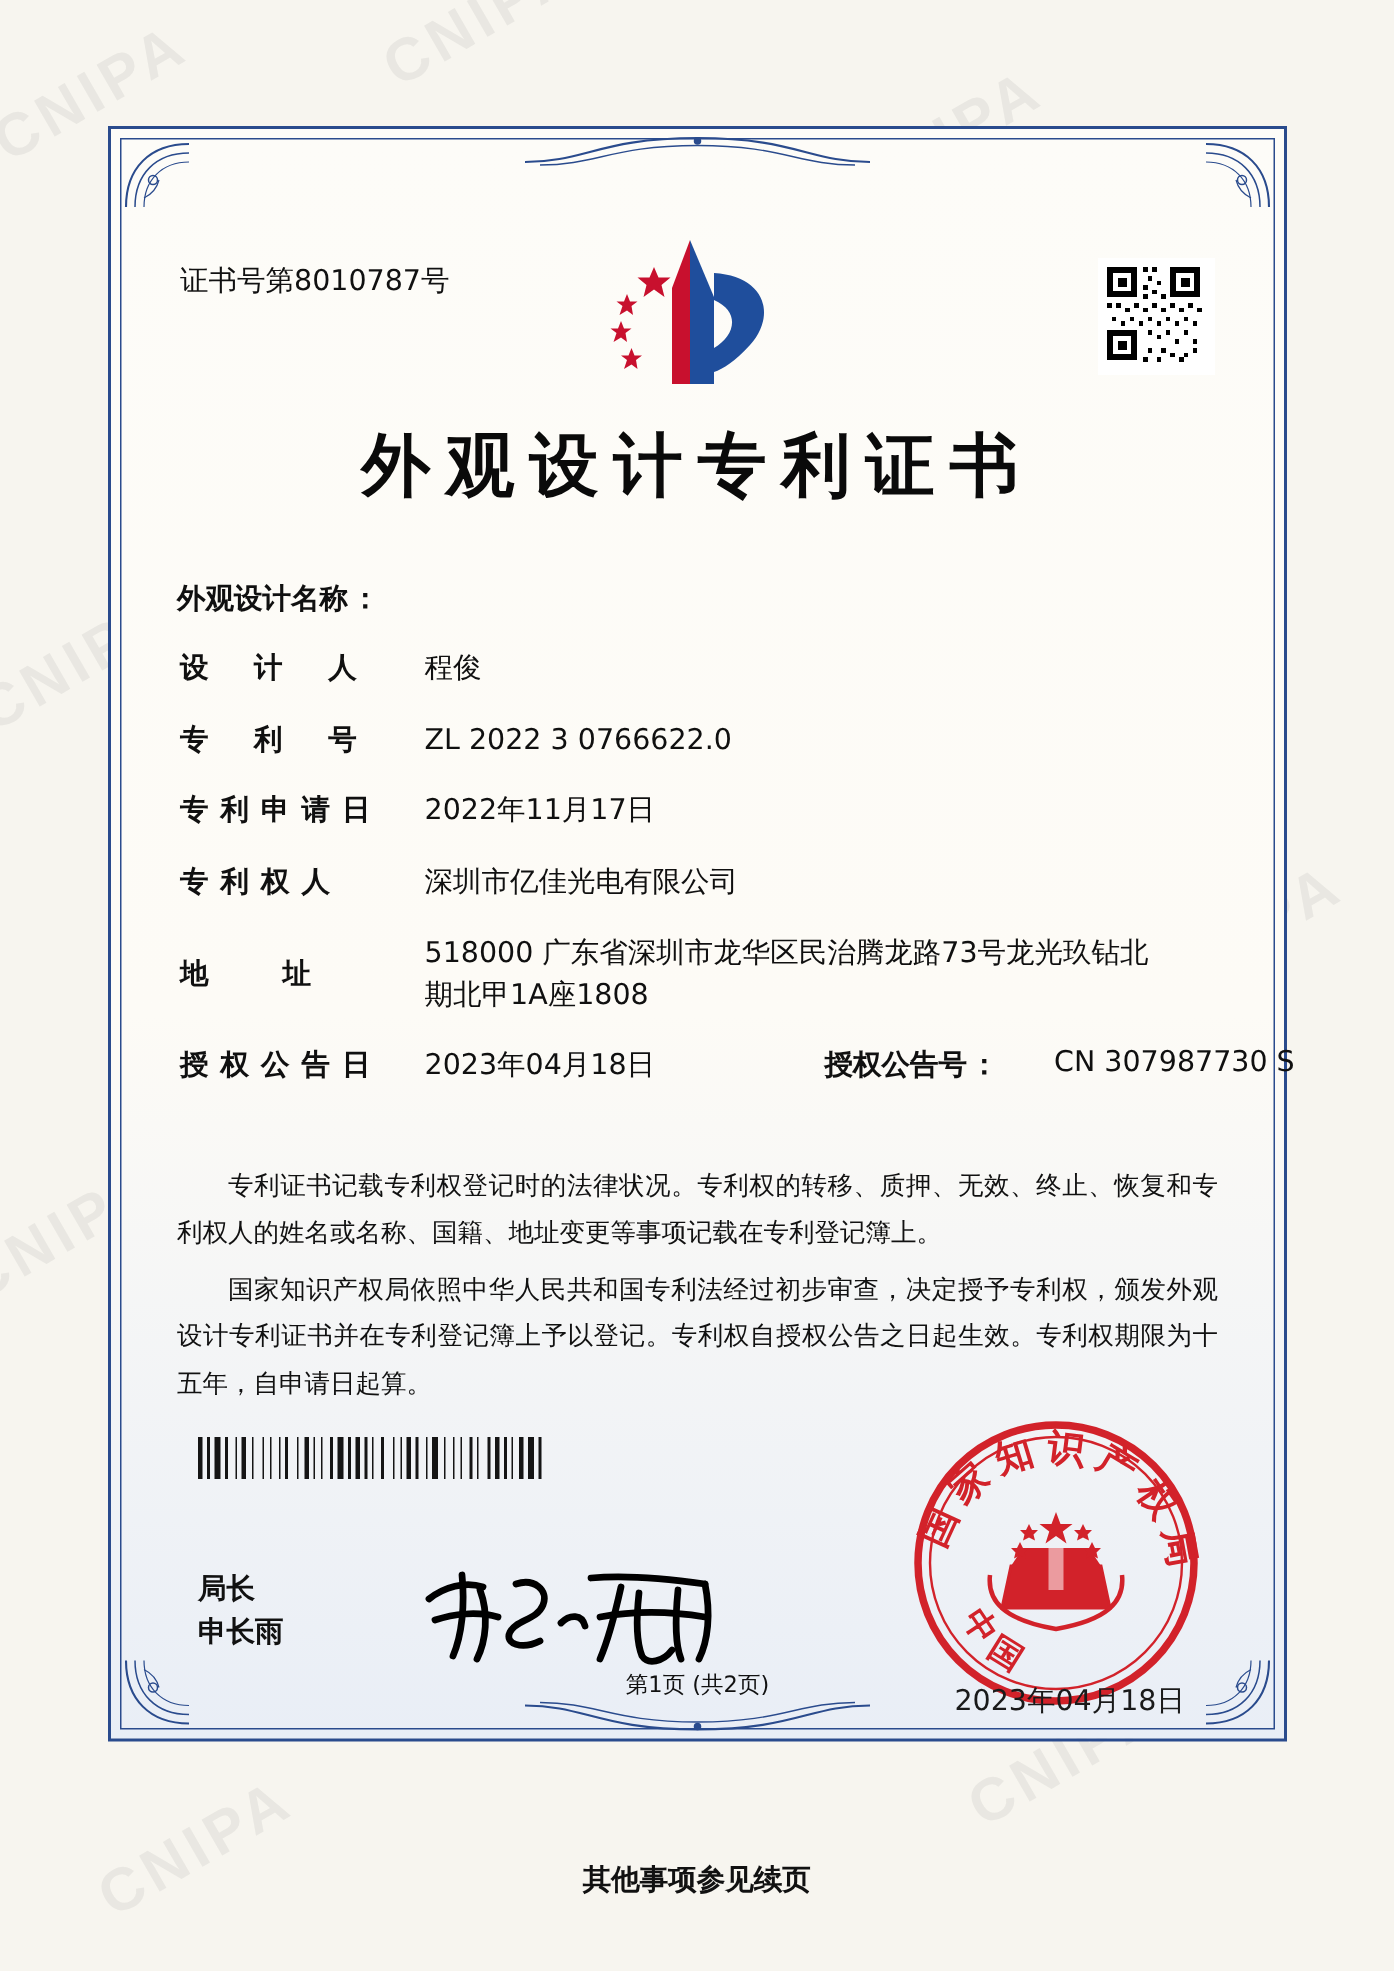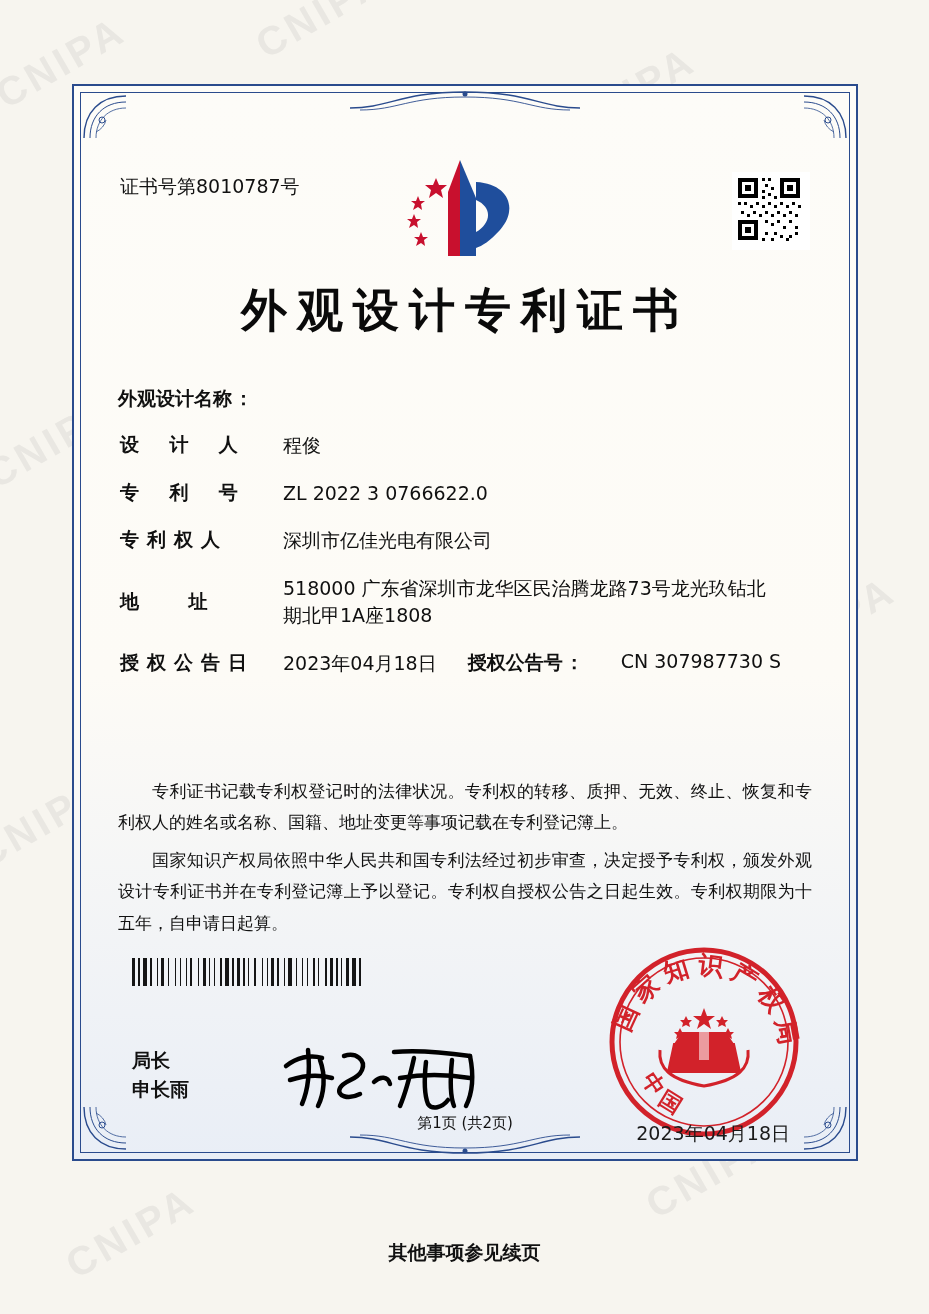--- a/index.html
+++ b/index.html
@@ -79,21 +79,21 @@
   .lbl .cjk{display:inline-block;}
   .colon{margin-left:2px;}
   .val{
     flex:1;
     font-family:"DejaVu Sans","Liberation Sans",sans-serif;
     line-height:1.45;
   }
   .val .ln2{display:block;margin-left:0;}
   .row.grant{margin-bottom:18px;}
   .grant .g2lbl{
-    width:auto;flex:0 0 auto;margin-right:6px;
+    width:auto;flex:0 0 auto;margin-left:82px;margin-right:6px;
     display:flex;justify-content:space-between;
     font-family:"DejaVu Serif","Liberation Serif",serif;font-weight:bold;
   }
   .grant .g2val{flex:0 0 auto;}
 
   
   .paras{position:absolute;left:44px;right:44px;top:690px;}
   .para{
     font-size:17px;line-height:1.85;color:#111;
     text-indent:2em;text-align:justify;
@@ -102,21 +102,21 @@
   }
 
   
   .barcode{position:absolute;left:58px;top:872px;height:28px;display:flex;align-items:flex-end;}
   .barcode i{display:block;height:28px;margin-right:1px;background:#151515;}
 
   
   .sig-label{
     position:absolute;left:58px;top:960px;
     font-size:19px;line-height:1.55;color:#111;
-    font-family:Liberation Serif, serif;
+    font-family:Liberation Mono, monospace;
     font-weight:bold;
   }
   .sig-hand{
     position:absolute;left:200px;top:950px;
     width:230px;height:80px;
   }
 
   
   .seal{position:absolute;right:52px;top:856px;width:200px;height:200px;}
   .seal-date{
@@ -298,20 +298,26 @@
       <span class="val">程俊</span>
     </div>
 
     <div class="row">
       <span class="lbl" style="letter-spacing:1.6em;padding-left:2px;">
           <span class="cjk">专利号</span>
         </span>
       <span class="val">ZL 2022 3 0766622.0</span>
     </div>
 
+    <div class="row">
+      <span class="lbl" style="letter-spacing:0.42em;padding-left:2px;">
+          <span class="cjk">专利申请日</span>
+        </span>
+      <span class="val">2022年11月17日</span>
+    </div>
 
     <div class="row">
       <span class="lbl" style="letter-spacing:0.42em;padding-left:2px;">
           <span class="cjk">专利权人</span>
         </span>
       <span class="val">深圳市亿佳光电有限公司</span>
     </div>
 
     <div class="row">
       <span class="lbl" style="letter-spacing:2.6em;padding-left:2px;margin-top:14px;">

